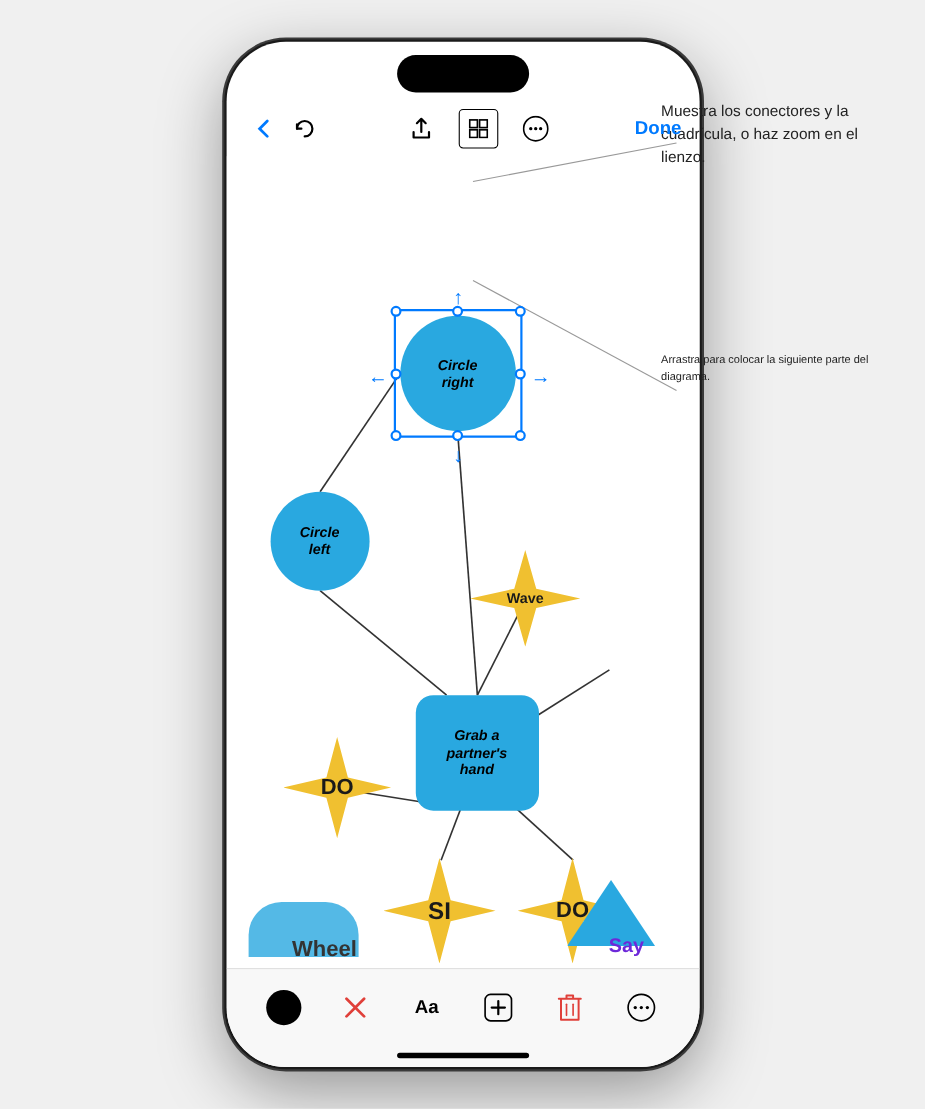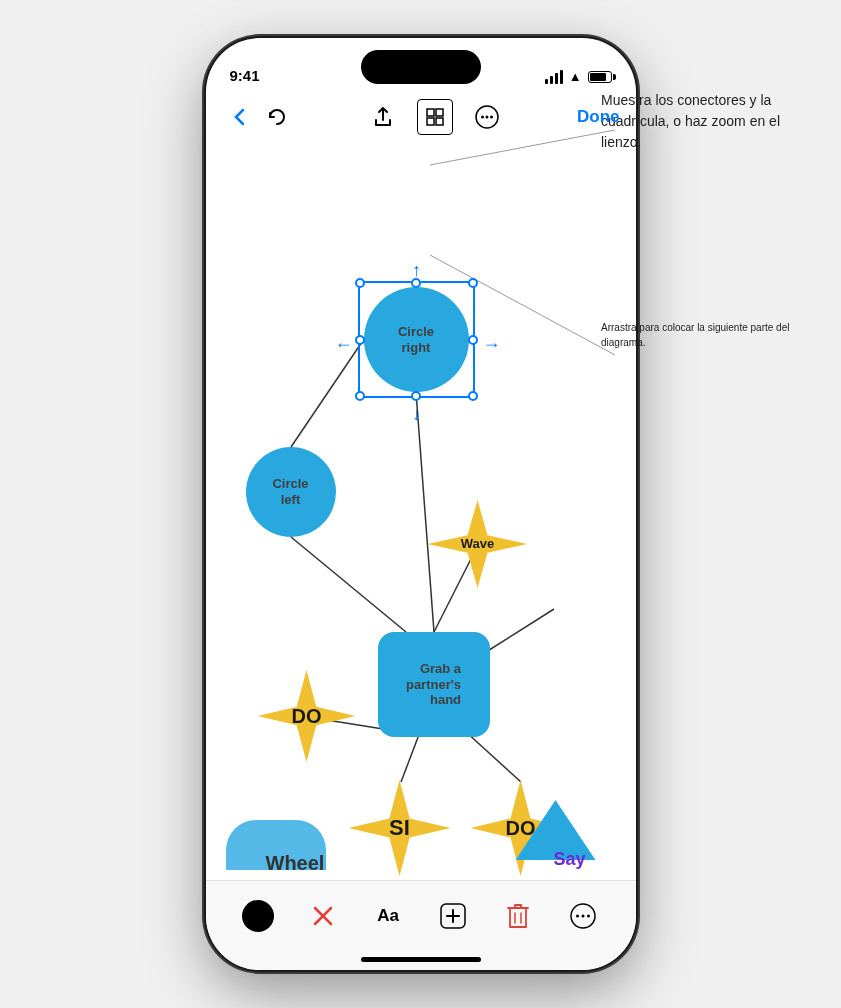--- a/index.html
+++ b/index.html
@@ -215,21 +215,22 @@
     .node-label {
       position: relative;
       z-index: 2;
       font-size: 13px;
       font-weight: 700;
       color: #1a1a1a;
       line-height: 1.2;
     }
 
     .node-label-white {
-      color: #404040;
+      color: #000000;
+      font-style: italic;
     }
 
     
     .selection-box {
       position: absolute;
       border: 2px solid #007AFF;
       pointer-events: none;
       z-index: 50;
     }
 
@@ -307,35 +308,20 @@
       font-weight: 700;
     }
   </style>
 </head>
 <body>
 
 <div class="phone-frame">
 
   <div class="dynamic-island"></div>
 
-  <div class="status-bar">
-    <span class="status-time">9:41</span>
-    <div class="status-icons">
-      <div class="signal-bars">
-        <div class="signal-bar" style="height:5px;"></div>
-        <div class="signal-bar" style="height:8px;"></div>
-        <div class="signal-bar" style="height:11px;"></div>
-        <div class="signal-bar" style="height:14px;"></div>
-      </div>
-      <span class="wifi-icon">▲</span>
-      <div class="battery-icon">
-        <div class="battery-fill"></div>
-      </div>
-    </div>
-  </div>
 
   <div class="toolbar">
     <div class="toolbar-btn">
       <svg width="22" height="22" viewBox="0 0 22 22">
         <polyline points="14,4 7,11 14,18" stroke="#007AFF" stroke-width="2.5" fill="none" stroke-linecap="round"></polyline>
       </svg>
     </div>
     <div class="toolbar-btn">
       <svg width="22" height="22" viewBox="0 0 22 22">
         <path d="M5 11 C5 7 8 4 12 4 C16 4 19 7 19 11 C19 15 16 18 12 18" stroke="#000" stroke-width="2" fill="none" stroke-linecap="round"></path>
@@ -415,21 +401,21 @@
     <div class="node node-circle" style="left:40px; top:305px; width:90px; height:90px;">
       <span class="node-label node-label-white">Circle<br>left</span>
     </div>
 
     <div class="node node-star" style="left:222px; top:358px; width:100px; height:88px;">
       <div class="star4-shape"></div>
       <span class="node-label wave-label" style="position:relative; z-index:2;text-align:center;">Wave</span>
     </div>
 
 
-    <div class="node node-rounded-rect" style="left:172px; top:490px; width:112px; height:105px;text-align:right;">
+    <div class="node node-rounded-rect" style="left:172px; top:490px; width:112px; height:105px;">
       <span class="node-label node-label-white">Grab a<br>partner's<br>hand</span>
     </div>
 
     <div class="node node-star" style="left:52px; top:528px; width:98px; height:92px;">
       <div class="star4-shape"></div>
       <span class="node-label" style="position:relative; z-index:2; font-size:20px;">DO</span>
     </div>
 
     <div class="node node-star" style="left:143px; top:638px; width:102px; height:96px;">
       <div class="star4-shape"></div>

